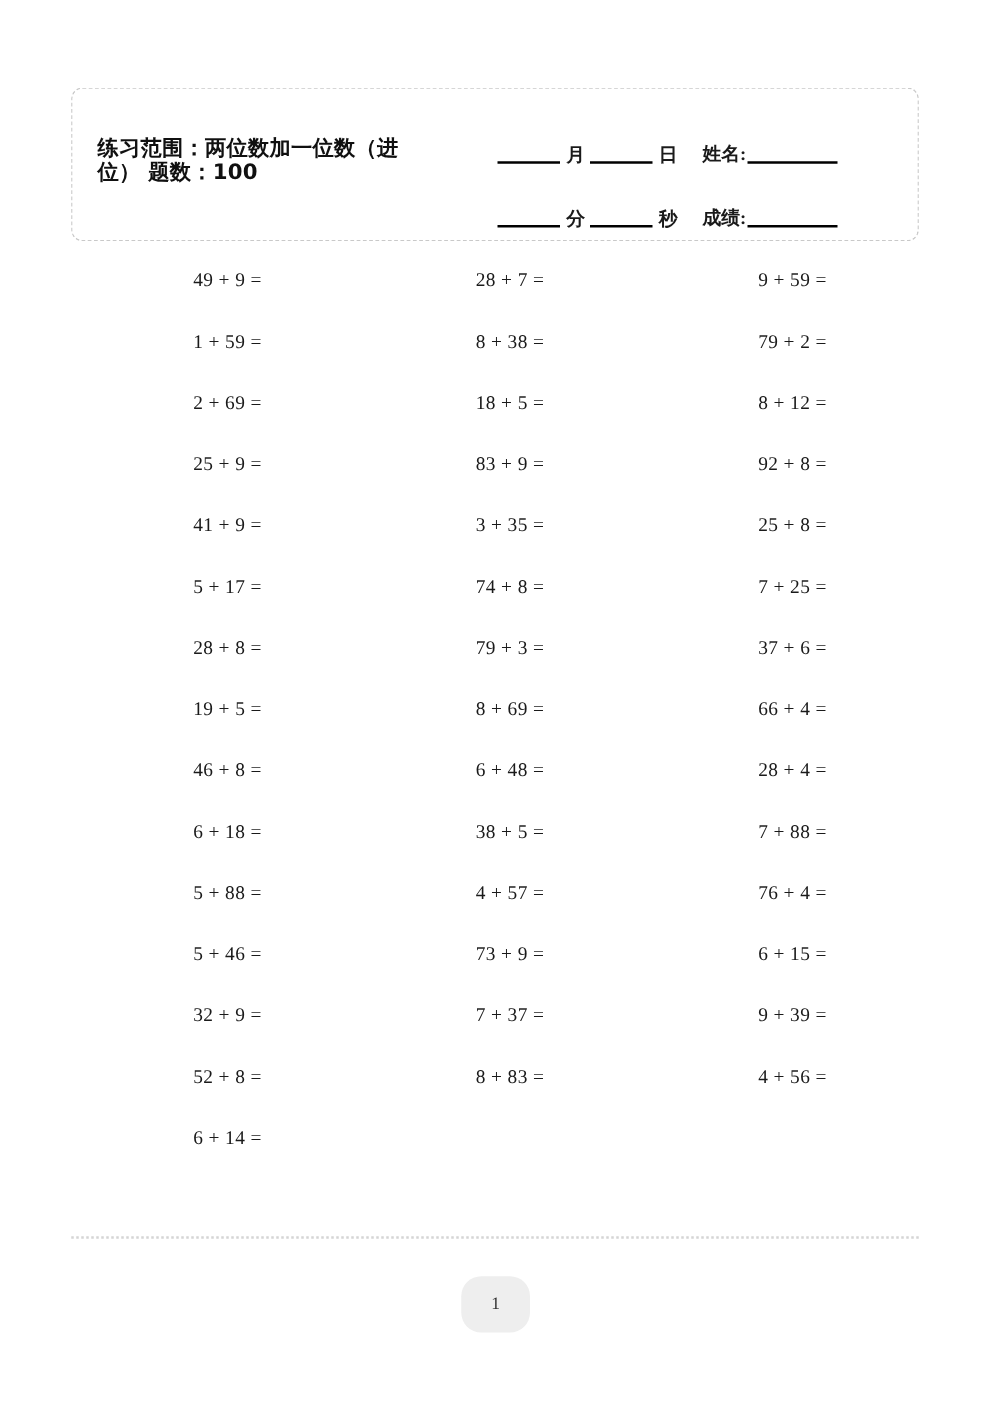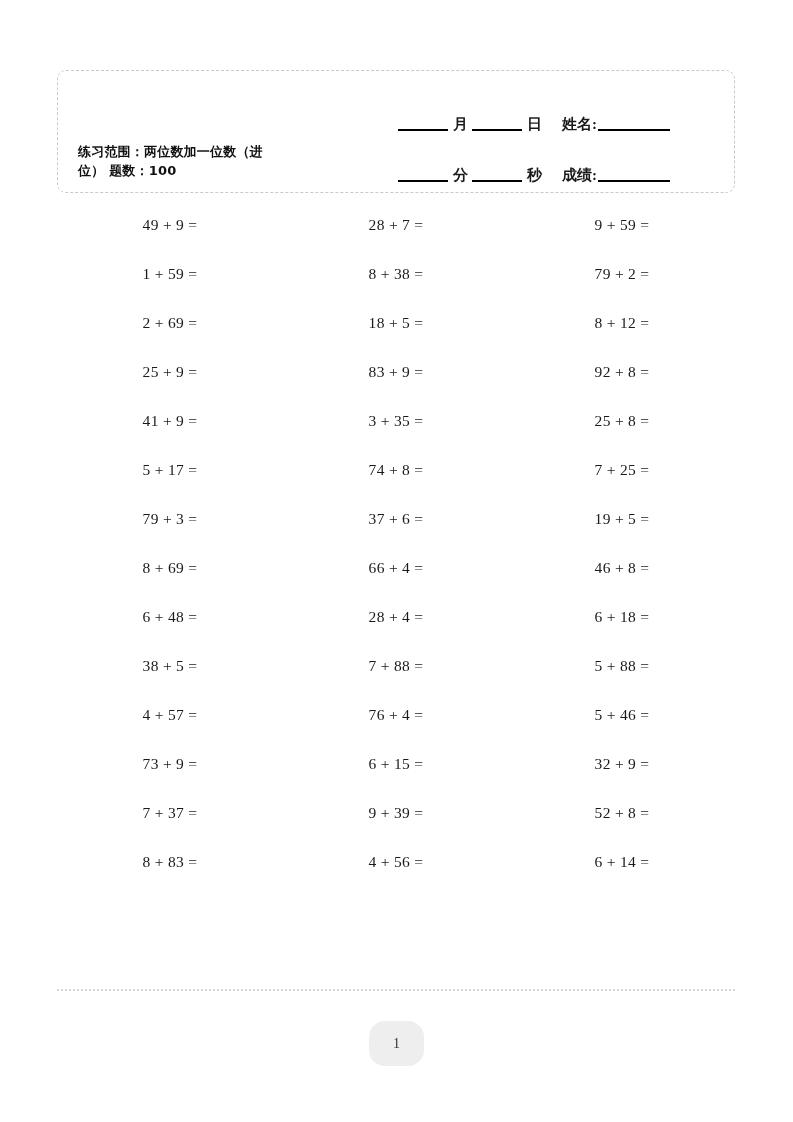--- a/index.html
+++ b/index.html
@@ -24,23 +24,23 @@
     width: 678px;
     height: 123px;
     border: 1.6px dashed #c9c9c9;
     border-radius: 9px;
     box-sizing: border-box;
   }
 
   .header-title {
     position: absolute;
     left: 20px;
-    top: 71px;
+    top: 39px;
     width: 250px;
-    font-size: 13px;
+    font-size: 17px;
     line-height: 19px;
     font-weight: bold;
     font-family: "DejaVu Sans", "Liberation Sans", sans-serif;
     color: #101010;
     letter-spacing: 0.2px;
   }
 
   .header-fields {
     position: absolute;
     left: 340px;
@@ -74,21 +74,21 @@
     font-family: Liberation Serif, serif;
     font-weight: bold;
     font-size: 15px;
     padding: 0 1px 0 16px;
     line-height: 14px;
   }
 
   
   .problems {
     position: absolute;
-    left: 57px;
+    left: 69px;
     top: 200px;
     width: 678px;
     display: grid;
     grid-template-columns: repeat(3, 1fr);
     grid-auto-rows: 49px;
   }
   .cell {
     display: flex;
     align-items: center;
     justify-content: center;
@@ -166,20 +166,21 @@
     <div class="cell">8 + 12 =</div>
     <div class="cell">25 + 9 =</div>
     <div class="cell">83 + 9 =</div>
     <div class="cell">92 + 8 =</div>
     <div class="cell">41 + 9 =</div>
     <div class="cell">3 + 35 =</div>
     <div class="cell">25 + 8 =</div>
     <div class="cell">5 + 17 =</div>
     <div class="cell">74 + 8 =</div>
     <div class="cell">7 + 25 =</div>
+    <div class="cell">28 + 8 =</div>
     <div class="cell">79 + 3 =</div>
     <div class="cell">37 + 6 =</div>
     <div class="cell">19 + 5 =</div>
     <div class="cell">8 + 69 =</div>
     <div class="cell">66 + 4 =</div>
     <div class="cell">46 + 8 =</div>
     <div class="cell">6 + 48 =</div>
     <div class="cell">28 + 4 =</div>
     <div class="cell">6 + 18 =</div>
     <div class="cell">38 + 5 =</div>

